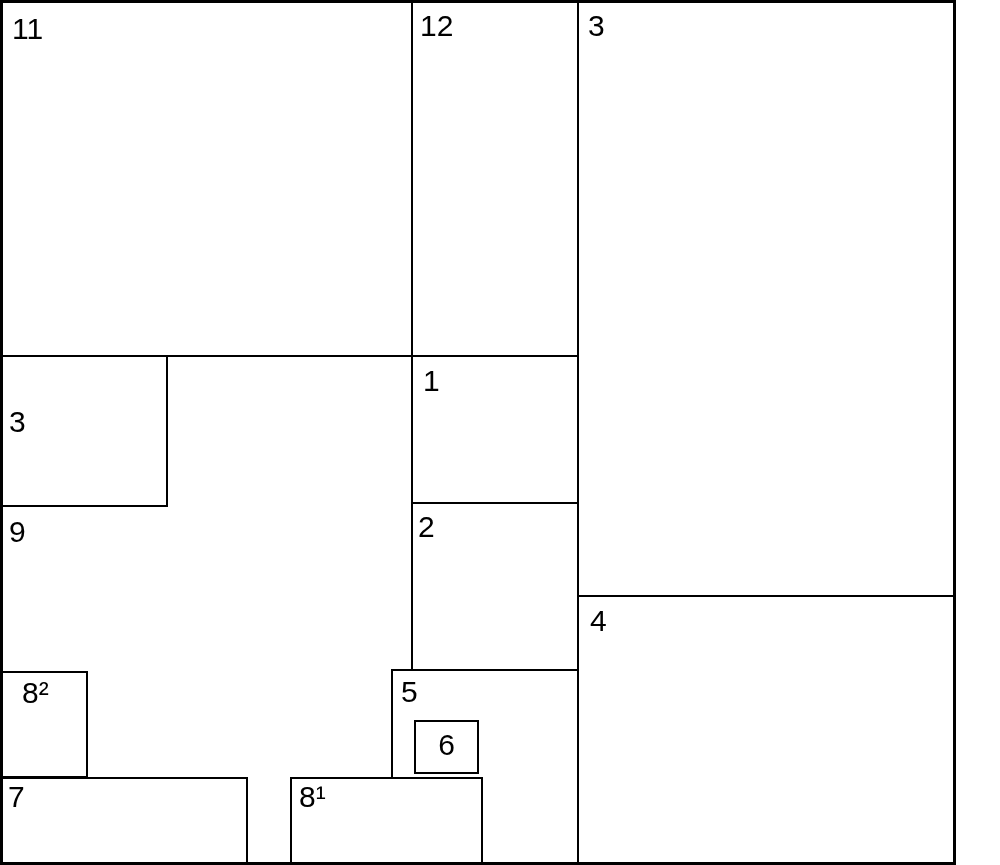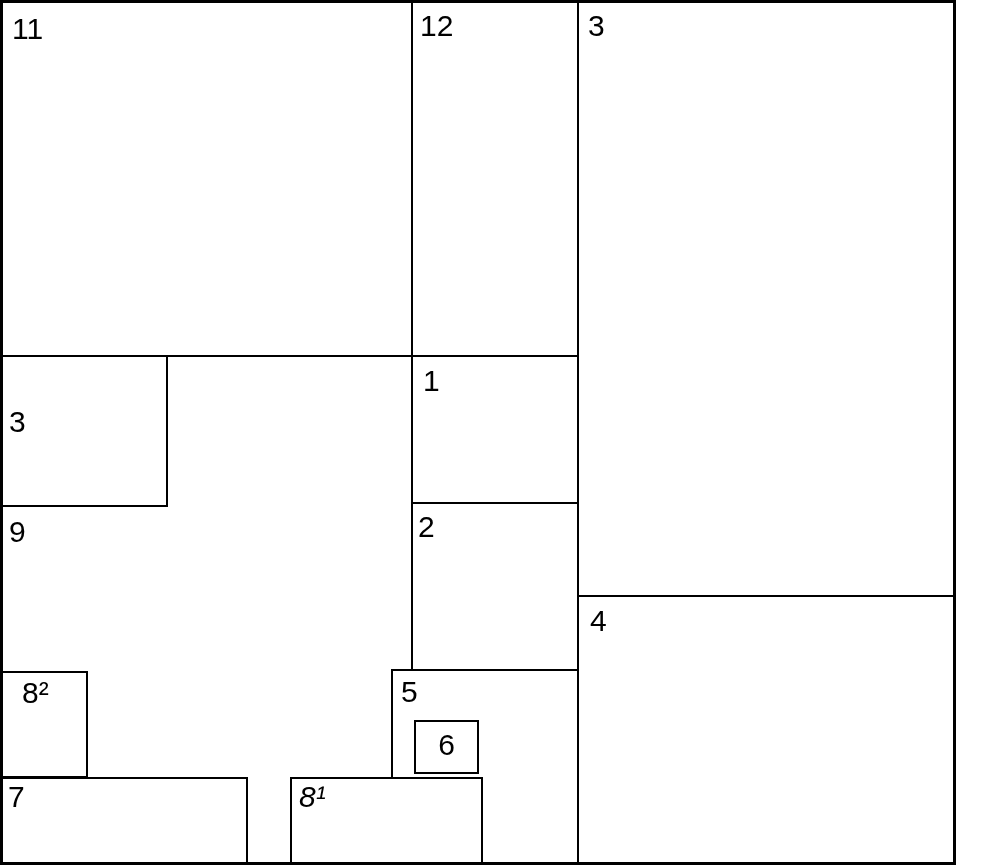--- a/index.html
+++ b/index.html
@@ -66,16 +66,16 @@
   <span class="rlabel" style="left:588px; top:11px;">3</span>
   <span class="rlabel" style="left:9px; top:407px;">3</span>
   <span class="rlabel" style="left:423px; top:366px;">1</span>
   <span class="rlabel" style="left:9px; top:517px;">9</span>
   <span class="rlabel" style="left:418px; top:512px;">2</span>
   <span class="rlabel" style="left:590px; top:606px;">4</span>
   <span class="rlabel" style="left:22px; top:678px;">8²</span>
   <span class="rlabel" style="left:401px; top:677px;">5</span>
   <span class="rlabel centered" style="left:414px; top:718px; width:65px; height:54px;">6</span>
   <span class="rlabel" style="left:8px; top:782px;">7</span>
-  <span class="rlabel" style="left:299px; top:782px;font-style:italic;">8¹</span>
+  <span class="rlabel" style="left:299px; top:782px;">8¹</span>
 
   <div id="outer-border"></div>
 </div>
 
 </body></html>

